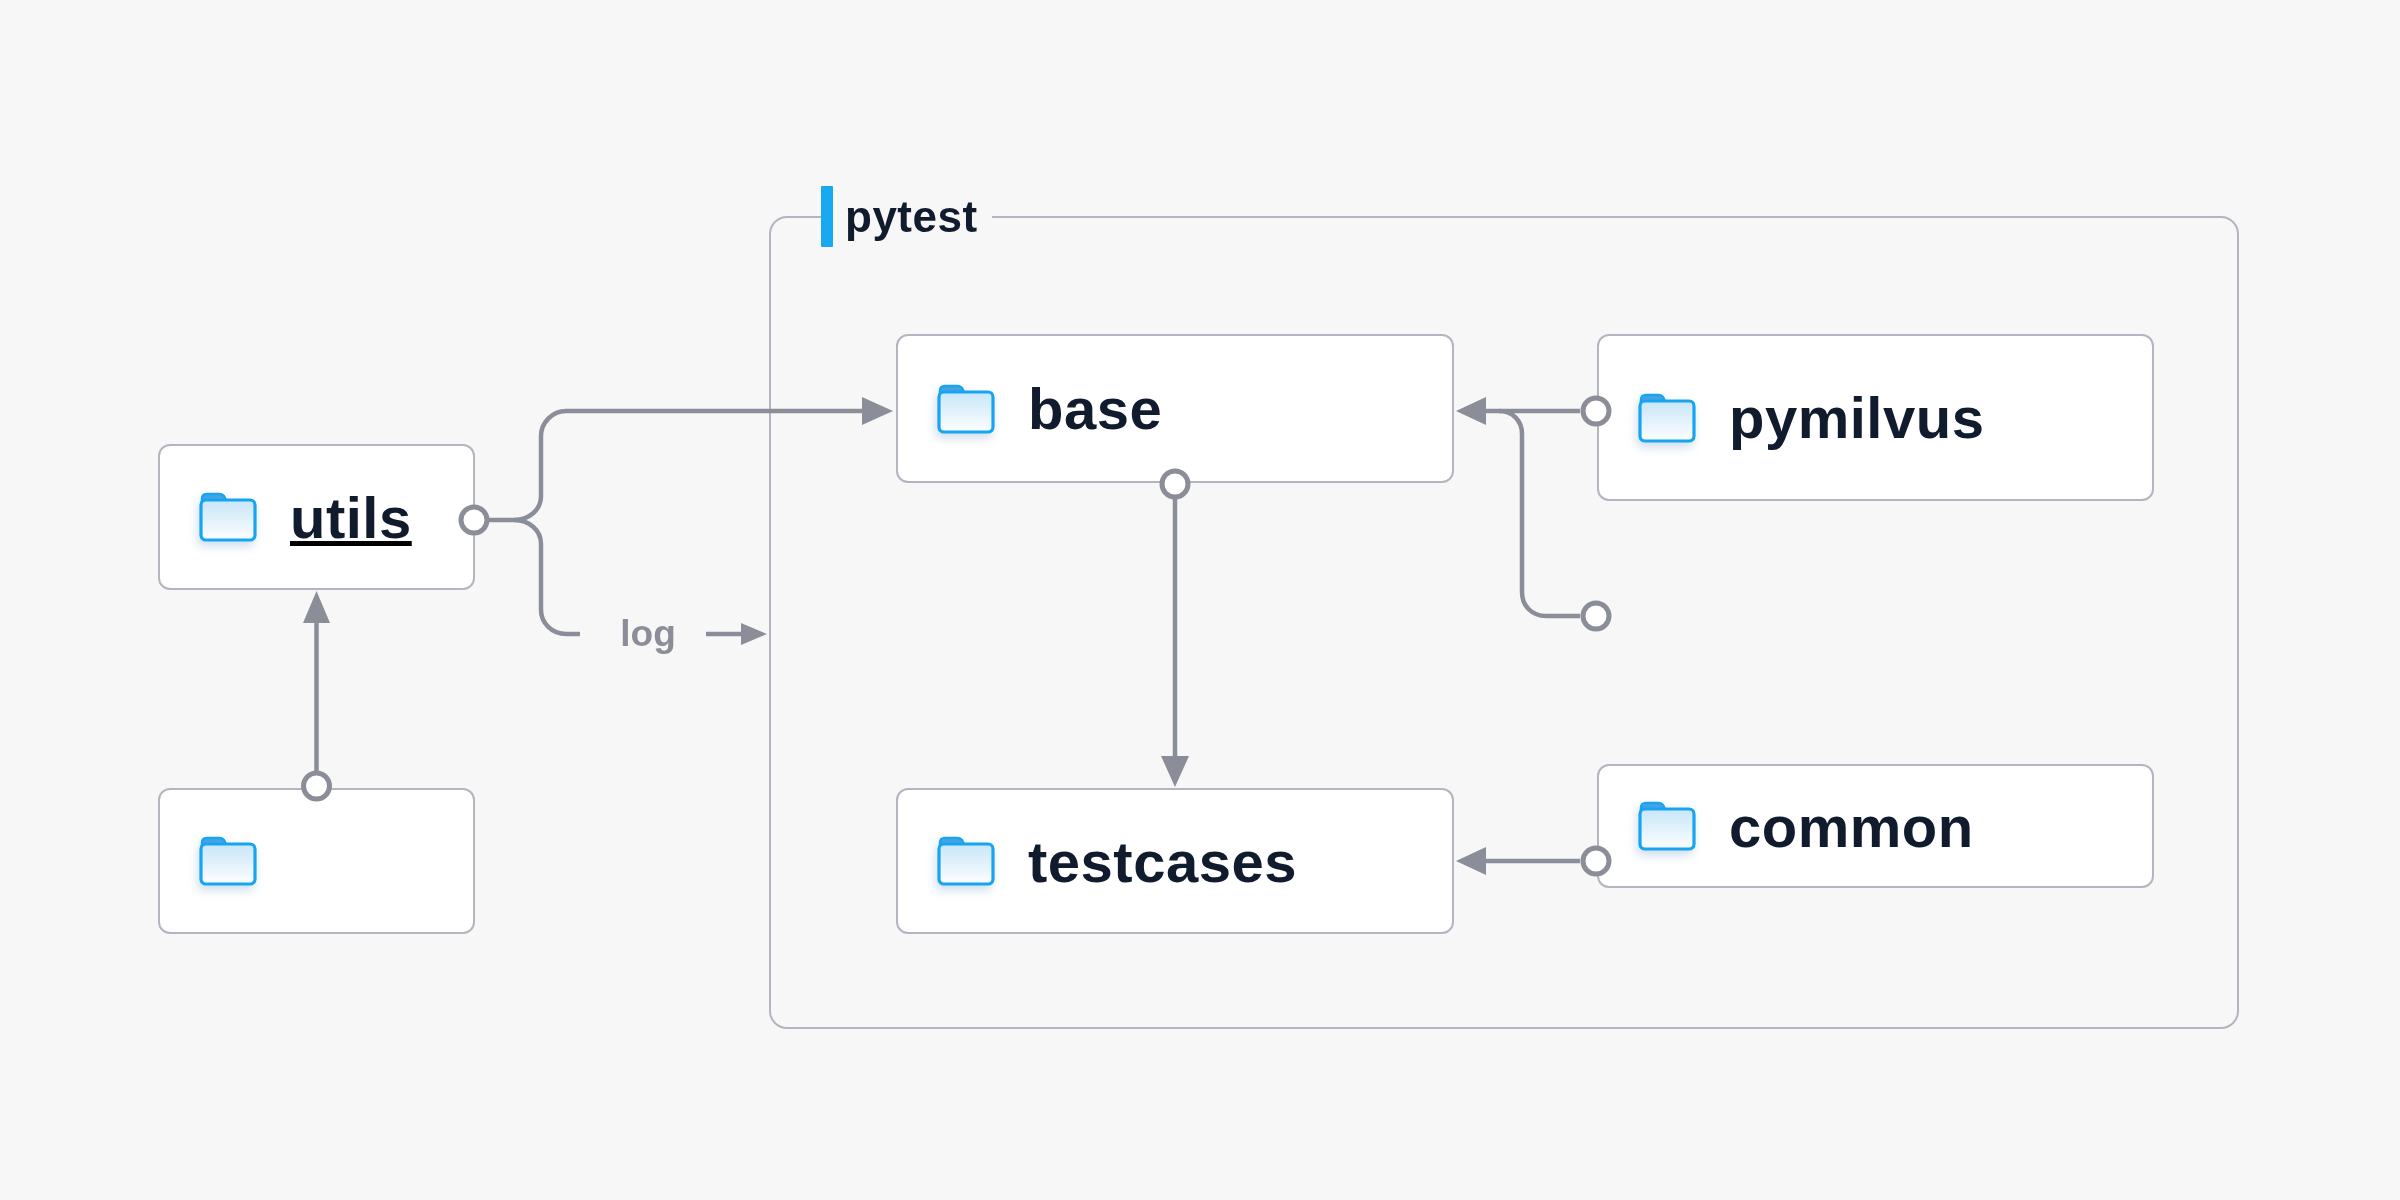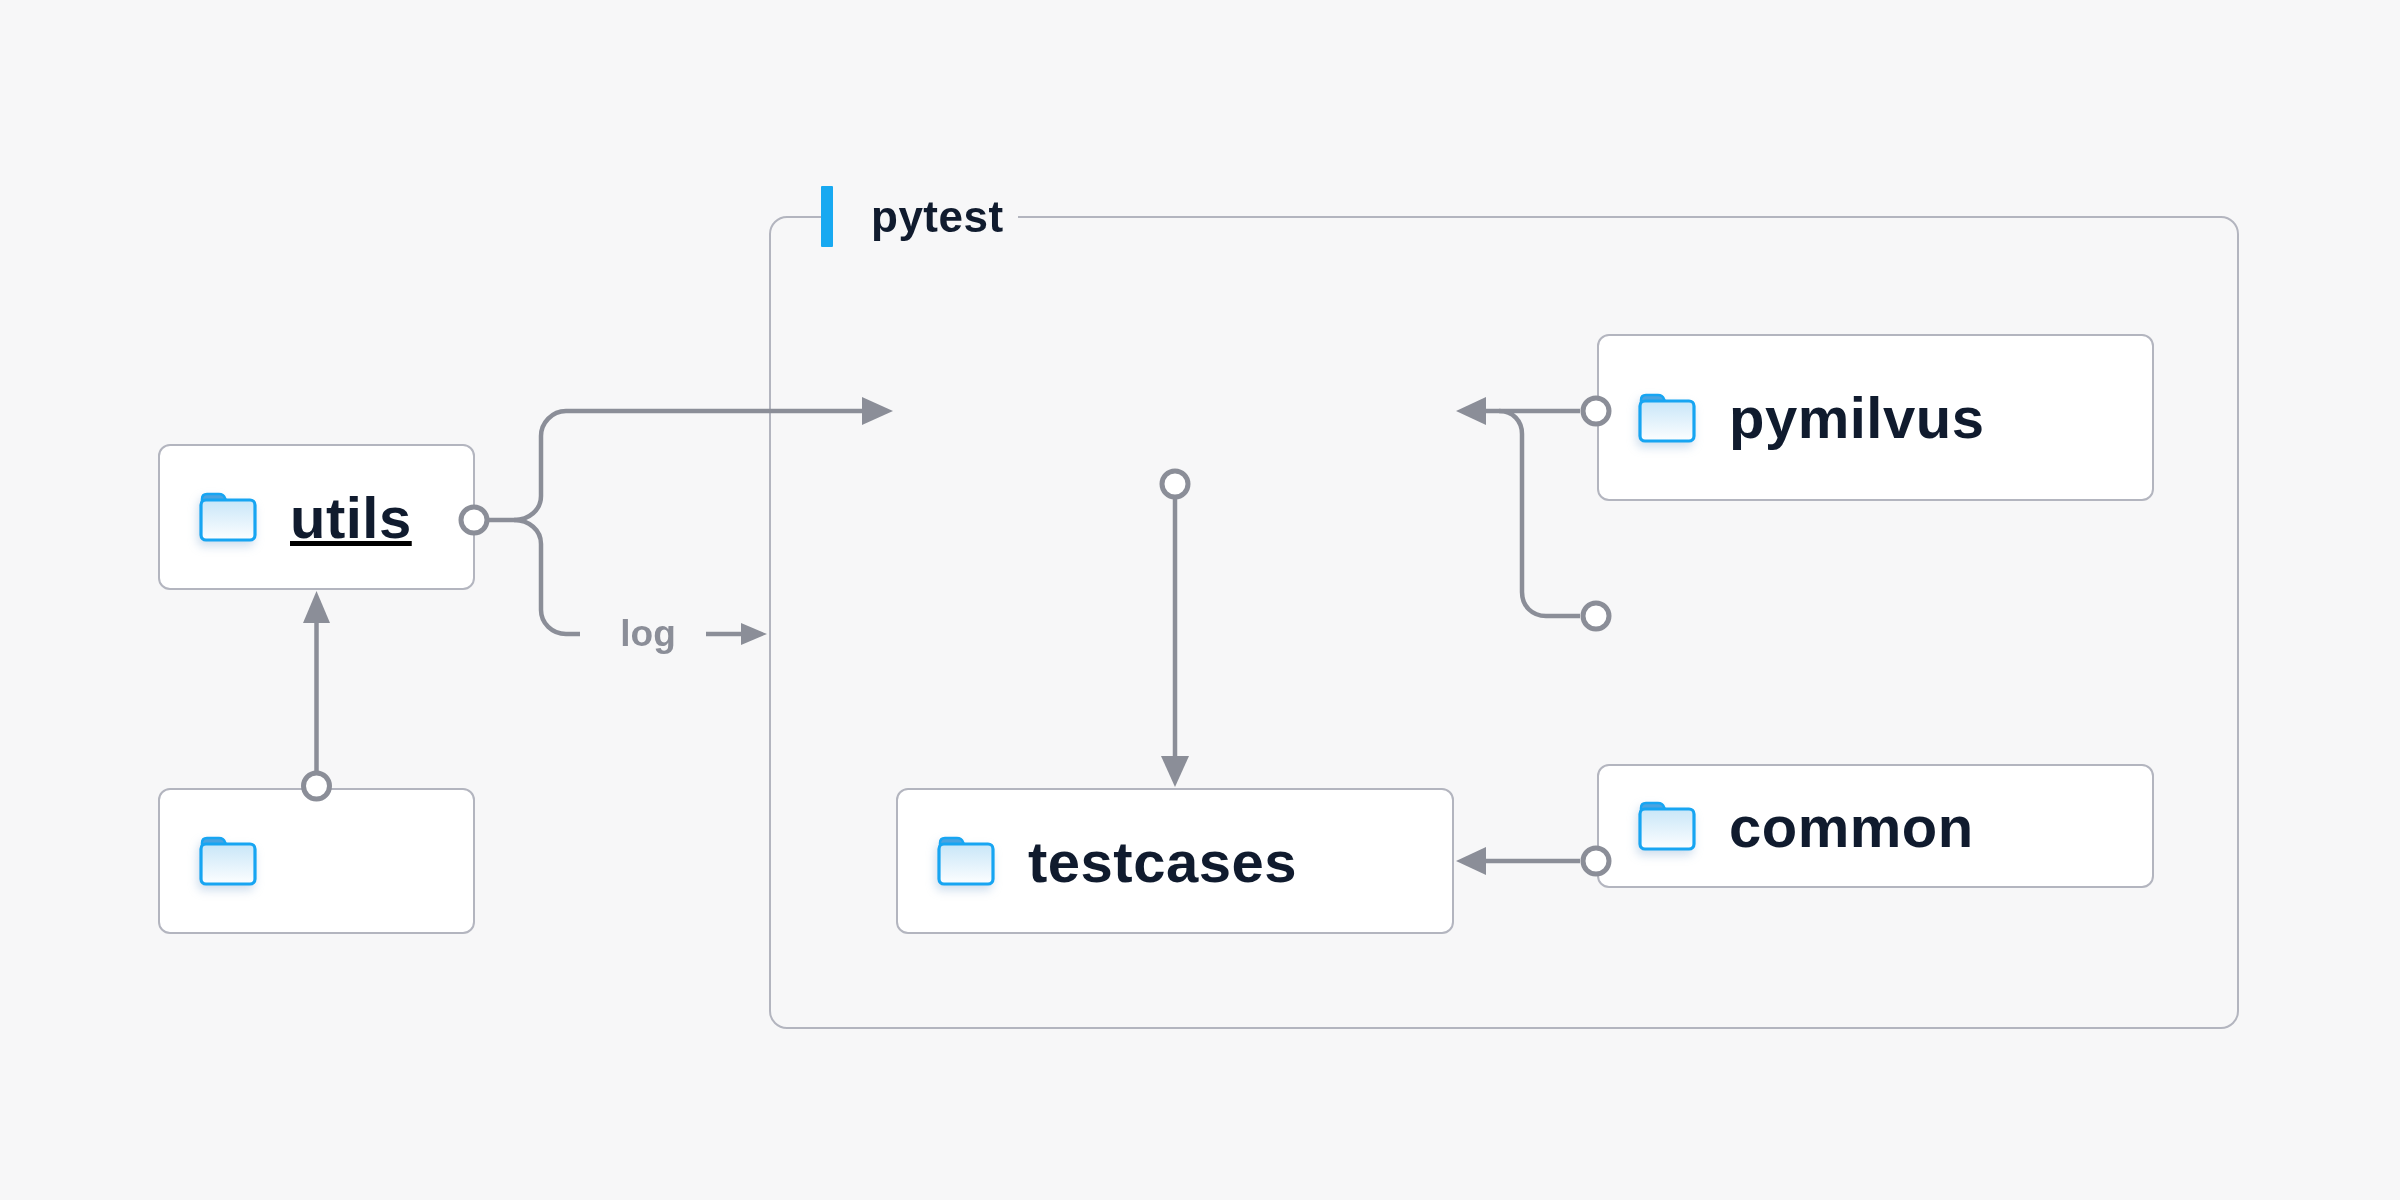--- a/index.html
+++ b/index.html
@@ -29,21 +29,21 @@
     box-sizing: border-box;
     z-index: 1;
   }
   .group-label {
     position: absolute;
     left: 821px;
     top: 186px;
     height: 61px;
     display: flex;
     align-items: center;
-    gap: 38px;
+    gap: 12px;
     background: #f7f7f8;
     padding: 0 14px 0 0;
     z-index: 2;
   }
   .accent-bar {
     width: 12px;
     height: 61px;
     background: #18a9f1;
     border-radius: 1px;
     flex-shrink: 0;
@@ -149,20 +149,27 @@
     <span class="label">utils</span>
   </div>
 
   <div class="node node-config">
     <svg class="folder" width="60" height="52" viewBox="0 0 60 52">
       <path d="M4 16 V8 Q4 3 9 3 H21 Q25.5 3 27 7 L29.5 13 Z" fill="#4aa3e0" stroke="#17a5f2" stroke-width="2.5" stroke-linejoin="round"></path>
       <rect x="3" y="9" width="54" height="40" rx="5" fill="url(#folderGrad)" stroke="#17a5f2" stroke-width="3.2"></rect>
     </svg>
   </div>
 
+  <div class="node node-base">
+    <svg class="folder" width="60" height="52" viewBox="0 0 60 52">
+      <path d="M4 16 V8 Q4 3 9 3 H21 Q25.5 3 27 7 L29.5 13 Z" fill="#4aa3e0" stroke="#17a5f2" stroke-width="2.5" stroke-linejoin="round"></path>
+      <rect x="3" y="9" width="54" height="40" rx="5" fill="url(#folderGrad)" stroke="#17a5f2" stroke-width="3.2"></rect>
+    </svg>
+    <span class="label">base</span>
+  </div>
 
   <div class="node node-pymilvus">
     <svg class="folder" width="60" height="52" viewBox="0 0 60 52">
       <path d="M4 16 V8 Q4 3 9 3 H21 Q25.5 3 27 7 L29.5 13 Z" fill="#4aa3e0" stroke="#17a5f2" stroke-width="2.5" stroke-linejoin="round"></path>
       <rect x="3" y="9" width="54" height="40" rx="5" fill="url(#folderGrad)" stroke="#17a5f2" stroke-width="3.2"></rect>
     </svg>
     <span class="label">pymilvus</span>
   </div>
 
 

